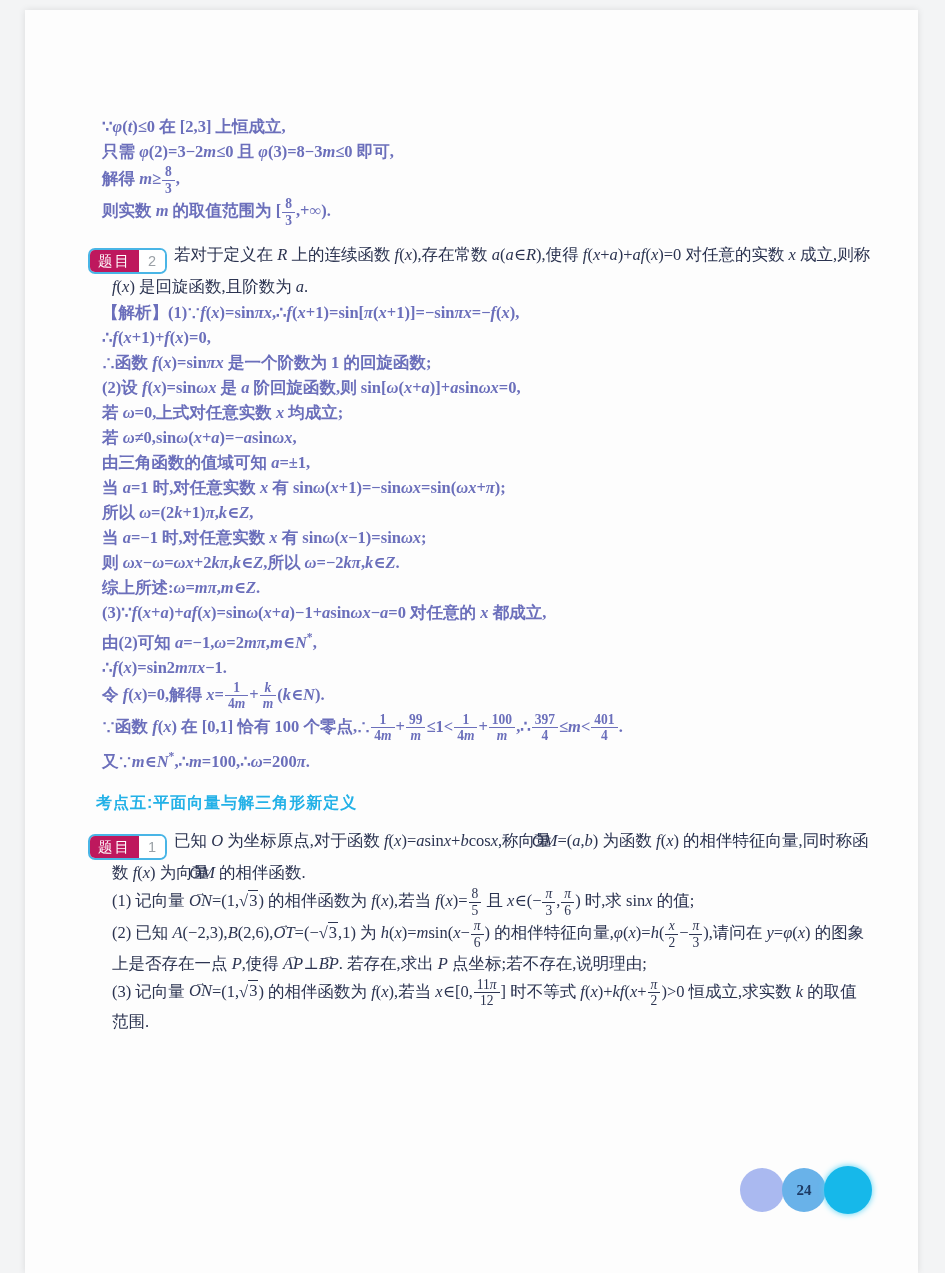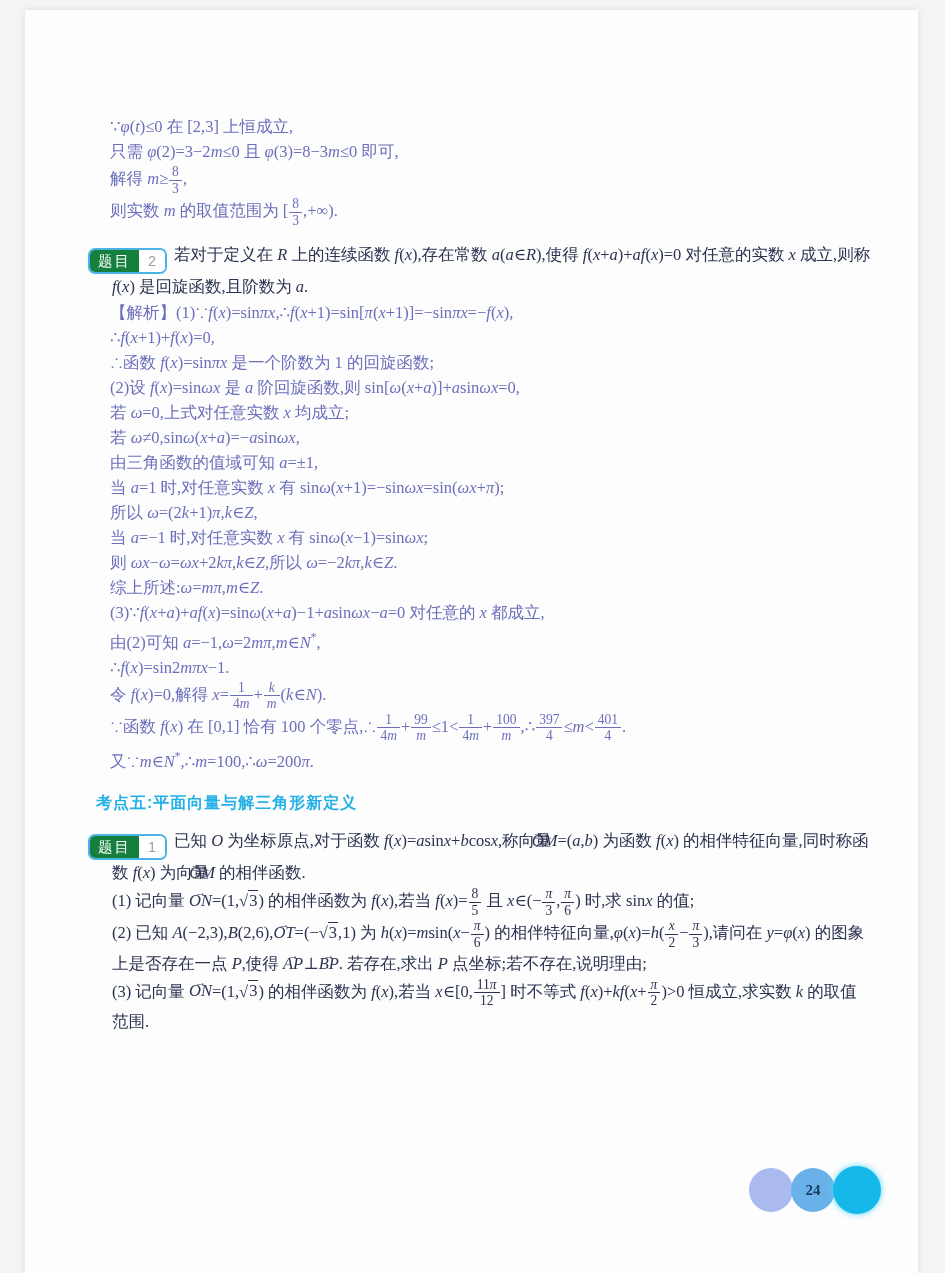--- a/index.html
+++ b/index.html
@@ -13,52 +13,52 @@
     background:#fdfdfd;box-shadow:0 0 7px rgba(0,0,0,.10);
   }
   .content{
     position:absolute;left:73px;top:104px;width:775px;
     font-size:16.5px;color:#2b3350;
   }
   .line{display:block;line-height:24px;min-height:24px;margin:0;padding:0;}
   
   .sol-top .line{margin-left:27px;}
   .sol{color:#6b6fbb;}
-  .sol .line{margin-left:12px;line-height:25px;}
+  .sol .line{margin-left:4px;line-height:25px;font-weight:bold;}
   
   .problem{padding-left:14px;color:#2b3350;}
   .stem{display:block;text-indent:-24px;line-height:26px;margin:0;}
   .part-line{line-height:26px;min-height:26px;}
   .gap-md{height:14px;}
   
   .badge{
     display:inline-flex;vertical-align:-6px;border:2px solid #49b5e6;border-radius:7px;
     overflow:hidden;font-family:"Liberation Sans","DejaVu Sans",sans-serif;
     font-size:14.5px;line-height:20px;text-indent:0;margin-right:7px;
   }
-  .badge-left{background:#15803d;color:#fff;padding:1px 8px;letter-spacing:2px;}
+  .badge-left{background:#be185d;color:#fff;padding:1px 8px;letter-spacing:2px;}
   .badge-right{background:#fff;color:#9aa0a6;padding:1px 9px;}
   
   .section-heading{
     font-family:"Liberation Sans","DejaVu Sans",sans-serif;
     font-weight:bold;font-size:16px;color:#23b1e7;
     margin:20px 0 14px -2px;letter-spacing:1px;
   }
   
   i{font-style:italic;}
   .frac{display:inline-block;vertical-align:middle;text-align:center;font-size:.82em;line-height:1.15;padding:0 1px;}
   .frac .num{display:block;padding:0 3px;border-bottom:1px solid currentColor;}
   .frac .den{display:block;padding:0 3px;}
   .sqrt{white-space:nowrap;}
   .sqrt .rad{border-top:1px solid currentColor;padding:0 1px;}
   .vec{position:relative;display:inline-block;}
   .vec:after{content:"→";position:absolute;left:50%;transform:translateX(-50%);top:-0.78em;font-size:.7em;}
   sup{font-size:.7em;}
   
-  .footer{position:absolute;left:13px;top:1156px;width:813px;height:60px;}
+  .footer{position:absolute;left:4px;top:1156px;width:813px;height:60px;}
   .circle{position:absolute;border-radius:50%;display:flex;align-items:center;justify-content:center;}
   .c1{left:711px;top:2px;width:44px;height:44px;background:#aab9f0;z-index:1;}
   .c2{left:753px;top:2px;width:44px;height:44px;background:#69b2e9;z-index:2;
       font-family:"Liberation Serif","DejaVu Serif",serif;font-weight:bold;
       font-size:15px;color:#1d3a63;}
   .c3{left:795px;top:0;width:48px;height:48px;background:#16b8ea;box-shadow:0 0 6px #4fd2f5;z-index:3;}
 </style>
 </head>
 <body>
 

